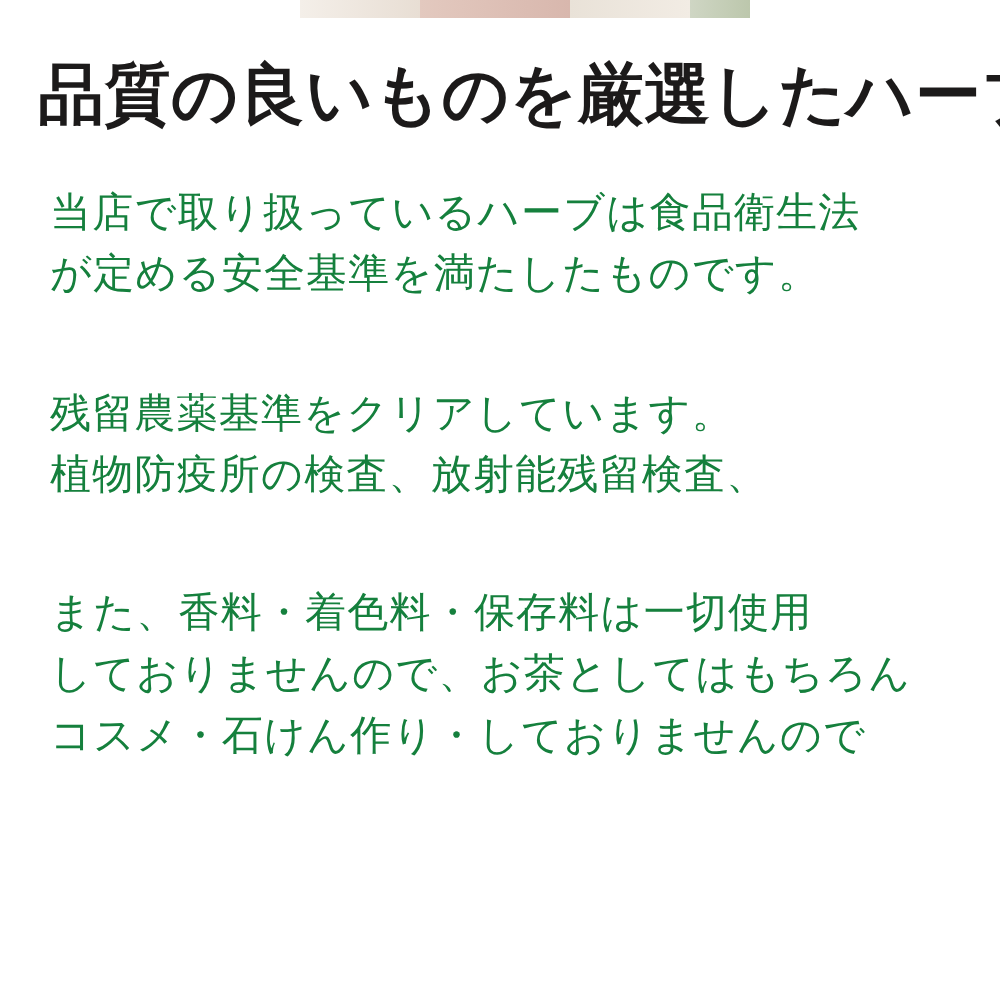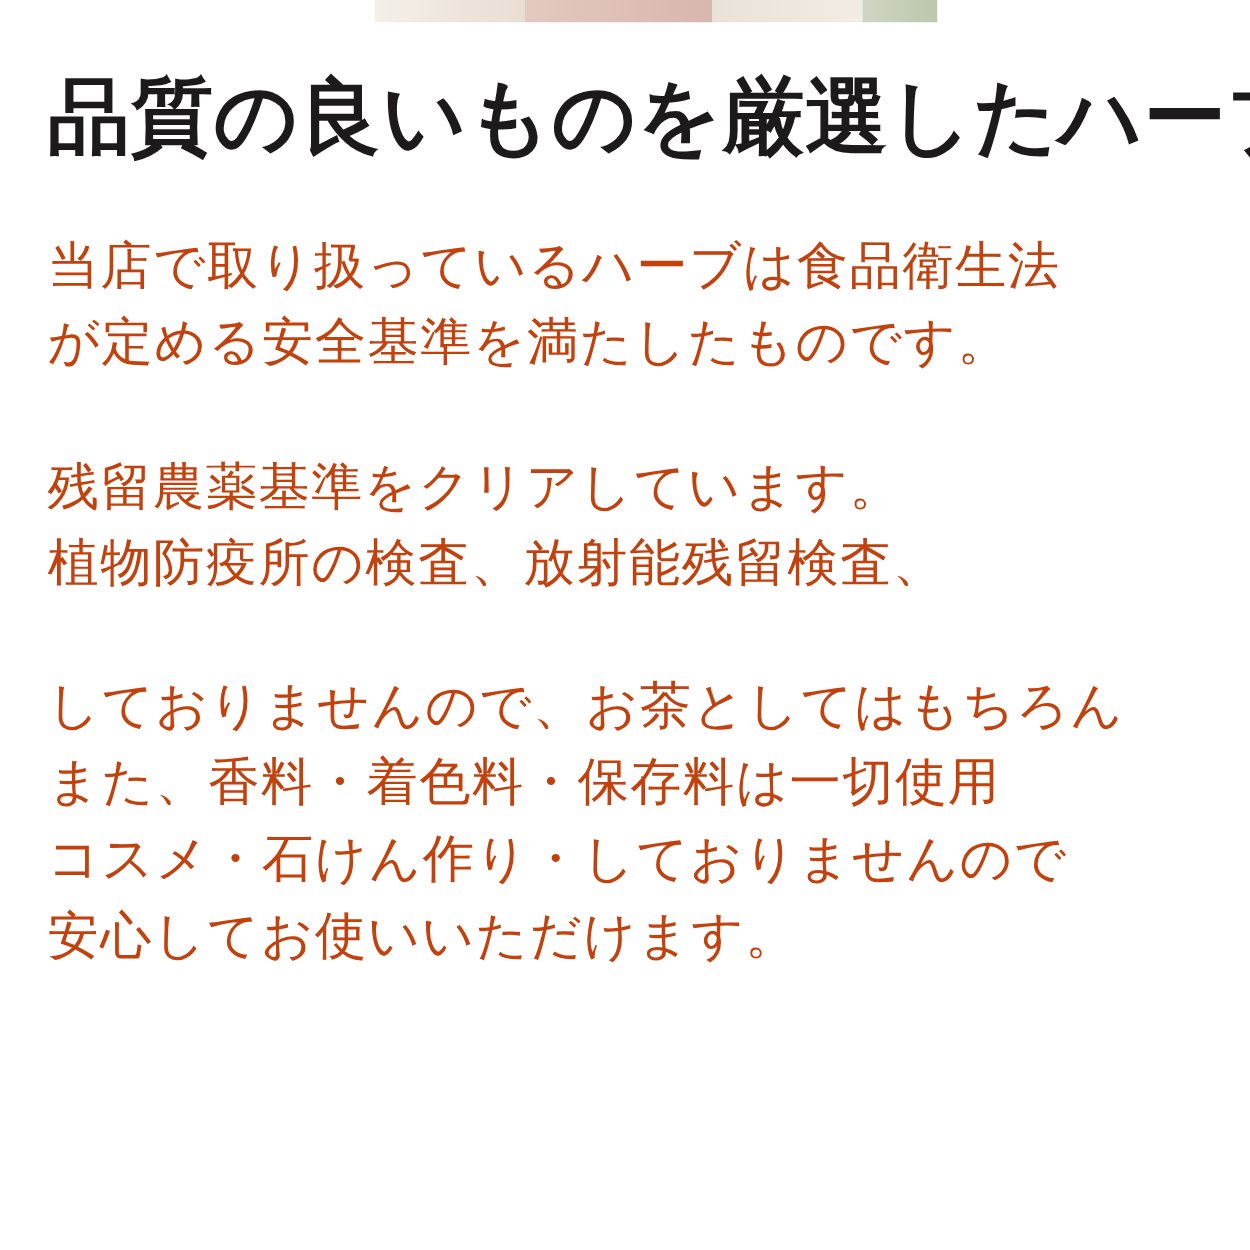--- a/index.html
+++ b/index.html
@@ -61,22 +61,22 @@
     letter-spacing: 0.5px;
     color: #1c1a1a;
     margin: 18px 0 0 0;
     white-space: nowrap;
   }
 
   .para {
     font-size: 41px;
     line-height: 1.50;
     letter-spacing: 1.2px;
-    color: #c2410c;
-    margin: 0;
+    color: #15803d;
+    margin: 12px;
     font-weight: 400;
   }
   .para .line { display: block; white-space: nowrap; }
 
   .gap-1 { height: 50px; }
   .gap-2 { height: 54px; }
   .gap-3 { height: 52px; }
 
   .block-1 { margin-top: 0; }
 </style>
@@ -108,20 +108,19 @@
     <div class="gap-2"></div>
 
     <p class="para">
       <span class="line">残留農薬基準をクリアしています。</span>
       <span class="line">植物防疫所の検査、放射能残留検査、</span>
     </p>
 
     <div class="gap-3"></div>
 
     <p class="para">
+      <span class="line">また、香料・着色料・保存料は一切使用</span>
       <span class="line">しておりませんので、お茶としてはもちろん</span>
-      <span class="line">また、香料・着色料・保存料は一切使用</span>
       <span class="line">コスメ・石けん作り・しておりませんので</span>
-      <span class="line">安心してお使いいただけます。</span>
     </p>
 
   </div>
 </div>
 
 </body></html>

